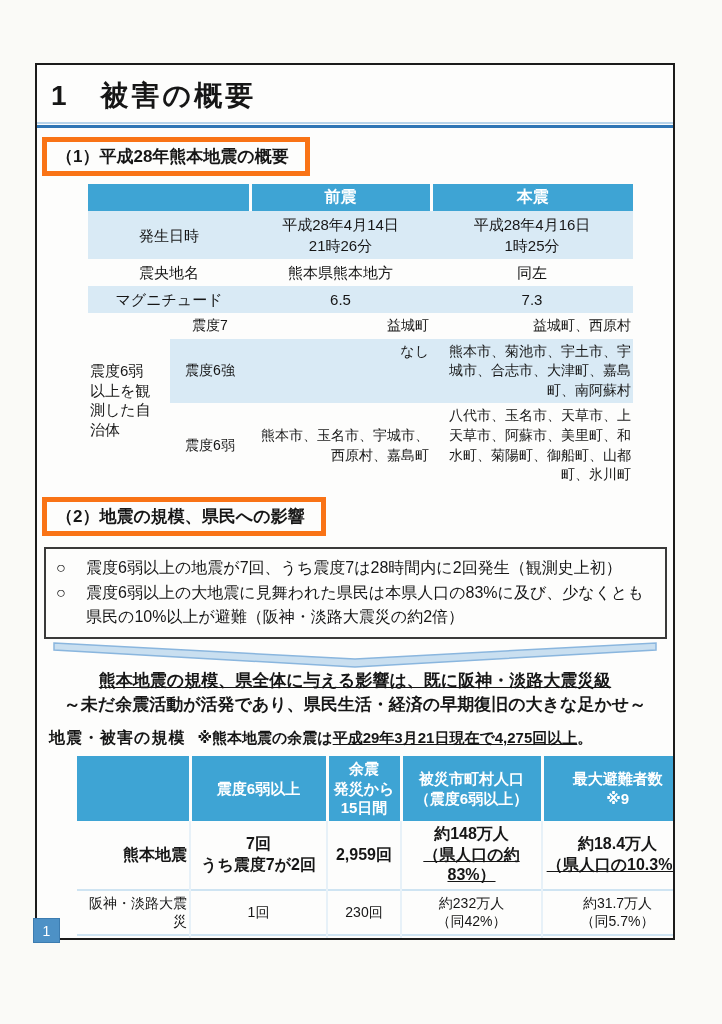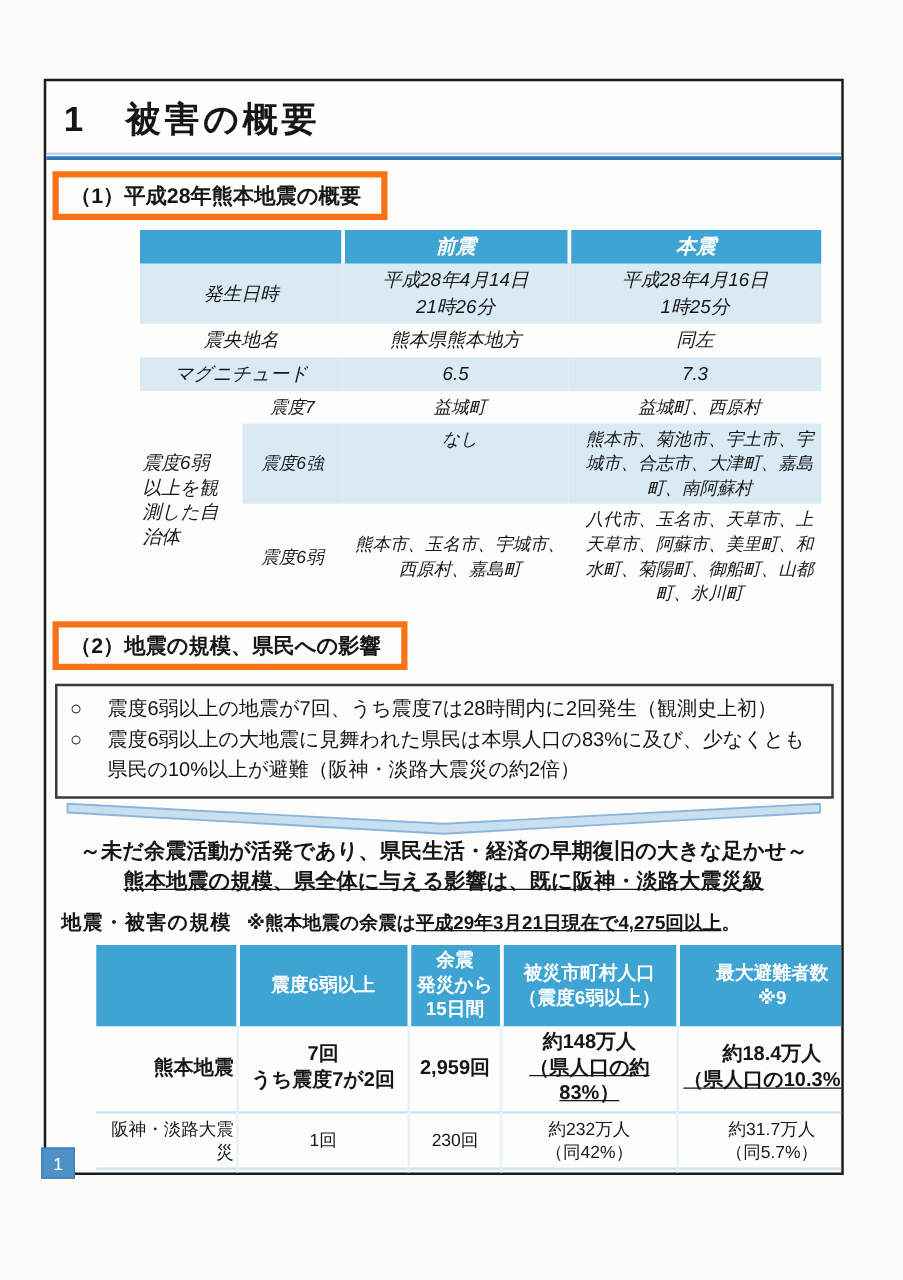--- a/index.html
+++ b/index.html
@@ -22,27 +22,27 @@
 
   .sec-heading {
     display:inline-block; border:5px solid #f97316; background:#FDFDFC;
     font-size:17px; font-weight:bold; padding:3px 16px 3px 9px; margin:9px 0 0 5px;
   }
 
   .pre { white-space:pre-line; }
   .u { text-decoration:underline; }
 
   
-  .t1 { border-collapse:collapse; table-layout:fixed; width:545px; margin:8px 0 0 75px; text-align:center;font-style:italic; }
+  .t1 { border-collapse:collapse; table-layout:fixed; width:545px; margin:8px 0 0 51px; text-align:center; }
   .t1 th { background:#3EA4D4; color:#fff; font-size:16px; font-weight:bold; padding:3px 0; }
   .t1 th + th { border-left:3px solid #FDFDFC; }
   .t1 td { font-size:15px; padding:3px 2px; vertical-align:middle; line-height:1.4; }
   .t1 tr.blue td { background:#D9EAF5; }
   .t1 td.span-label { background:#FDFDFC; text-align:left; padding-left:2px; line-height:1.3; }
-  .t1 td.val-left { text-align:center; padding-left:9px; font-size:14px; line-height:1.4; }
+  .t1 td.val-left { text-align:right; padding-left:9px; font-size:14px; line-height:1.4; }
   .t1 td.sub { font-size:14px; }
 
   
   .box-bullets {
     border:2px solid #3a3a3a; background:#FDFDFC;
     margin:11px 6px 0 7px; padding:7px 8px 7px 10px;
     font-size:16px; line-height:1.55;
   }
   .bullet { display:flex; }
   .bullet .marker { width:30px; flex:none; }
@@ -155,22 +155,22 @@
     </div>
   </div>
 
   <div class="arrow-wrap">
     <svg width="608" height="26" viewBox="0 0 608 26">
       <polygon points="3,1 304,17 605,1 605,8 304,25 3,8" fill="#C9DFF0" stroke="#8AB6DE" stroke-width="1.5"></polygon>
     </svg>
   </div>
 
   <div class="emphasis">
+    <div><span class="u">熊本地震の規模、県全体に与える影響は、既に阪神・淡路大震災級</span></div>
     <div>～未だ余震活動が活発であり、県民生活・経済の早期復旧の大きな足かせ～</div>
-    <div><span class="u">熊本地震の規模、県全体に与える影響は、既に阪神・淡路大震災級</span></div>
   </div>
 
   <div class="scale-row">
     <span class="scale-label">地震・被害の規模</span>
     <span class="scale-note"><span>※熊本地震の余震は</span><span class="u">平成29年3月21日現在で4,275回以上</span><span>。</span></span>
   </div>
 
   <table class="t2">
     <colgroup>
         <col style="width:113px">

